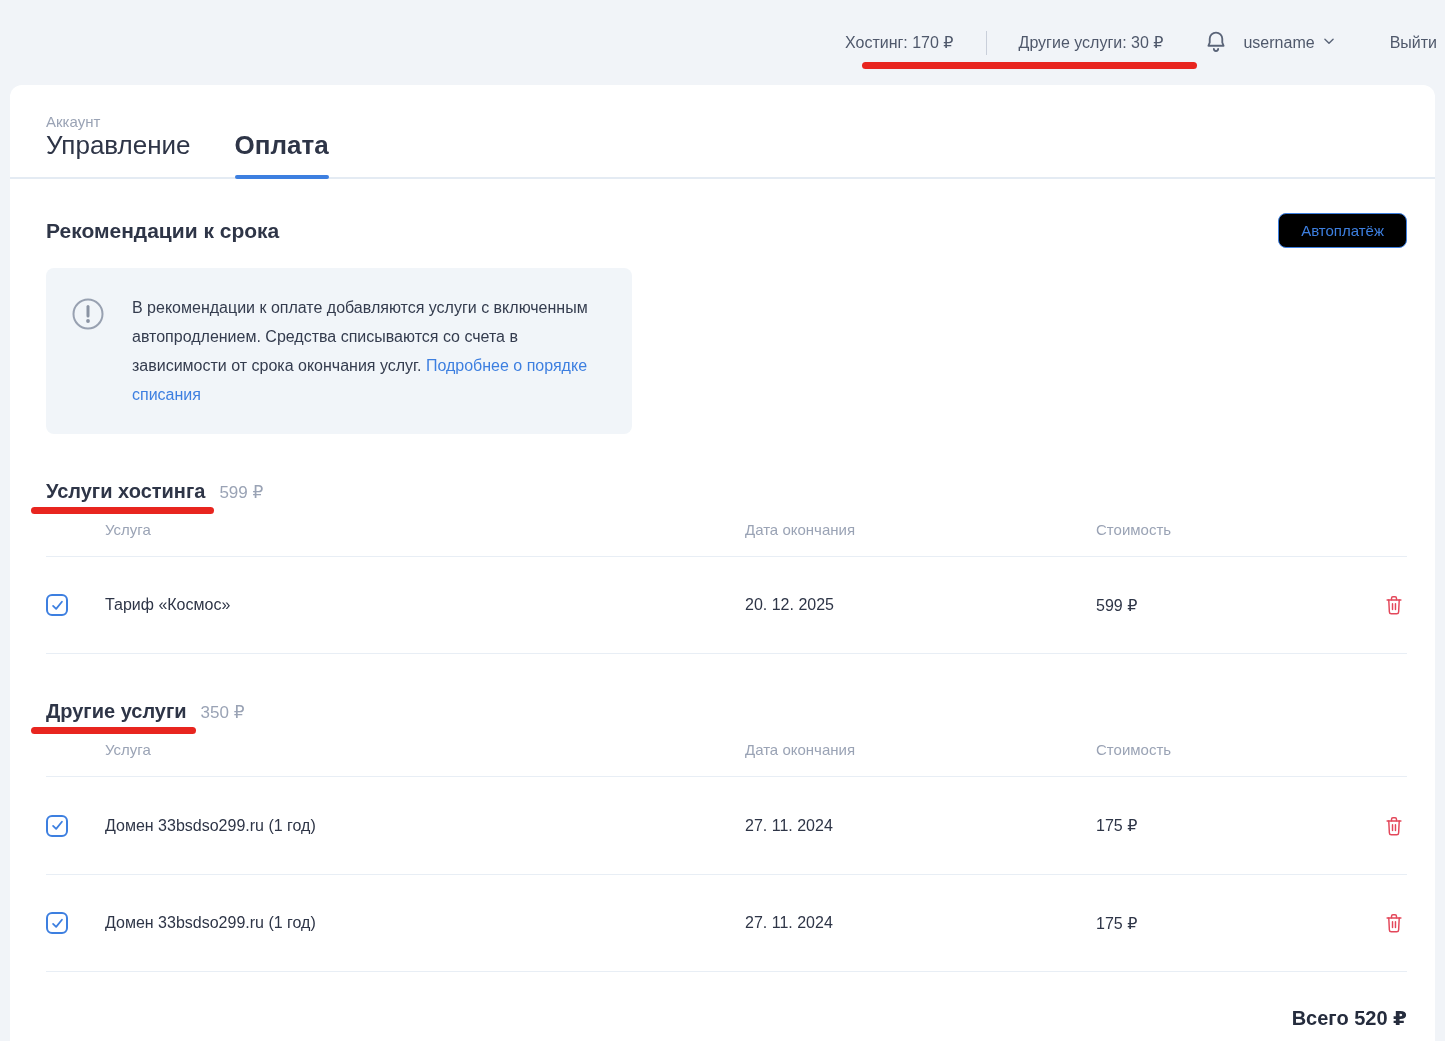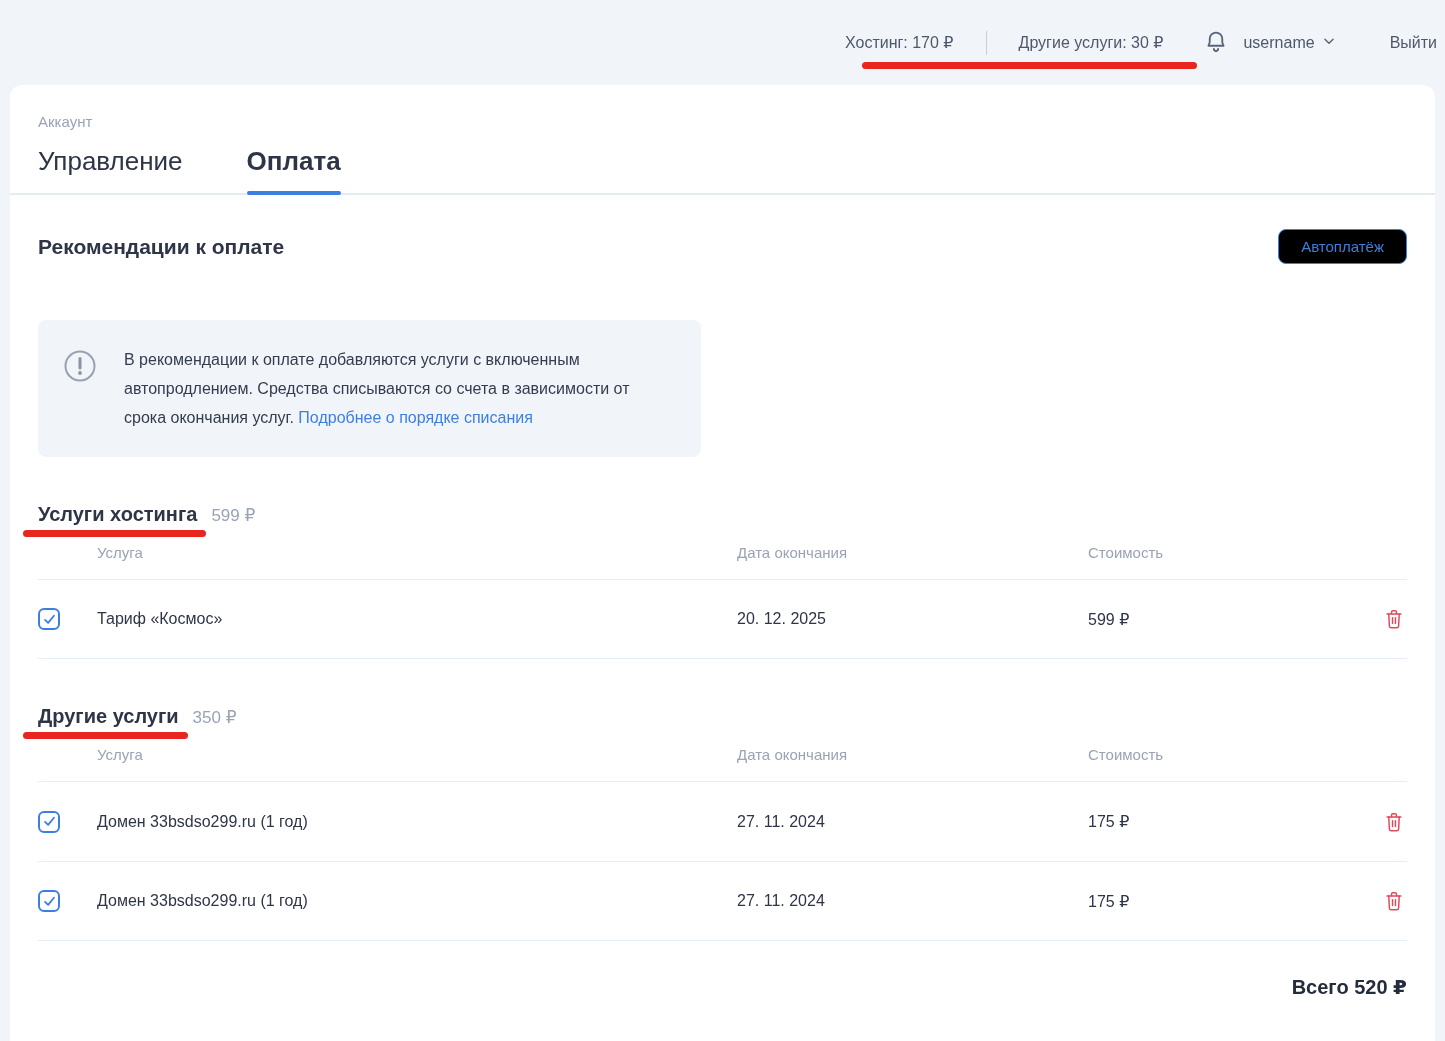--- a/index.html
+++ b/index.html
@@ -46,30 +46,29 @@
     z-index:5;
   }
   .annotation.topbar-line{left:862px;top:62px;width:335px;}
   
   .card{
     position:absolute;
     left:10px;right:10px;top:85px;bottom:0;
     background:#ffffff;
     border-radius:12px 12px 0 0;
   }
-  .pad{padding-left:28px;padding-right:28px;}
+  .pad{padding-left:36px;padding-right:28px;}
   .breadcrumb{
     padding-top:28px;
     font-size:15px;
     color:var(--gray);
   }
   .tabs{
     display:flex;
-    gap:64px;
-    margin-top:16px;
+    gap:44px;
   }
   .tab{
     font-size:26px;
     color:var(--dark);
     padding-bottom:18px;
     cursor:pointer;
     position:relative;
   }
   .tab.active{font-weight:bold;}
   .tab.active::after{
@@ -92,22 +91,22 @@
     border:1px solid var(--accent);
     color:var(--accent);
     font-size:15px;
     font-family:Liberation Sans, sans-serif;
     border-radius:8px;
     padding:8px 22px;
     cursor:pointer;
   }
   
   .notice{
-    margin-top:56px;
-    width:663px;
+    margin-top:20px;
+    width:586px;
     background:var(--noticebg);
     border-radius:8px;
     padding:25px 30px 25px 26px;
     display:flex;
     gap:28px;
   }
   .notice-icon{flex:0 0 32px;padding-top:5px;}
   .notice-text{
     font-size:16px;
     line-height:29px;
@@ -131,21 +130,21 @@
     grid-template-columns:59px 640px 351px 1fr 26px;
     align-items:center;
   }
   .thead{
     margin-top:18px;
     padding-bottom:18px;
     font-size:15px;
     color:var(--gray);
   }
   .thead .col-service{grid-column:2;}
-  .trow{height:80px;border-top:1px solid var(--divider);font-size:16px;color:var(--dark);}
+  .trow{height:98px;border-top:1px solid var(--divider);font-size:16px;color:var(--dark);}
   .rows-wrap .trow:last-child{border-bottom:1px solid var(--divider);}
   .checkbox{
     width:22px;height:22px;
     border:2px solid var(--accent);
     border-radius:6px;
     background:#fff;
     display:flex;align-items:center;justify-content:center;
     cursor:pointer;
   }
   .trash-btn{
@@ -196,21 +195,21 @@
     <div class="breadcrumb">Аккаунт</div>
     <div class="tabs" id="tabs">
         <div class="tab">Управление</div>
         <div class="tab active">Оплата</div>
       </div>
   </div>
   <div class="tabs-divider"></div>
 
   <div class="pad">
     <div class="title-row">
-      <div class="page-title">Рекомендации к оплате</div>
+      <div class="page-title">Рекомендации к срока</div>
       <button class="autopay-btn">Автоплатёж</button>
     </div>
 
     <div class="notice">
       <span class="notice-icon">
         <svg width="32" height="32" viewBox="0 0 32 32" fill="none">
           <circle cx="16" cy="16" r="14.5" stroke="#98a1b1" stroke-width="2"></circle>
           <line x1="16" y1="8.5" x2="16" y2="18" stroke="#8a93a3" stroke-width="3" stroke-linecap="round"></line>
           <circle cx="16" cy="23" r="1.9" fill="#8a93a3"></circle>
         </svg>

